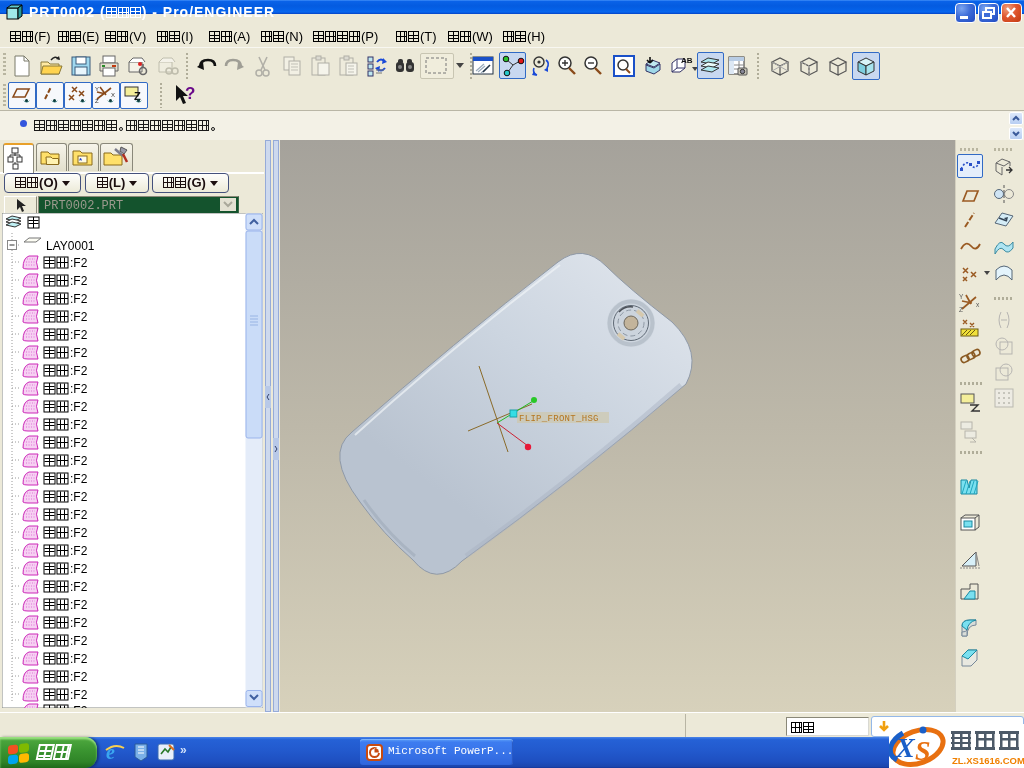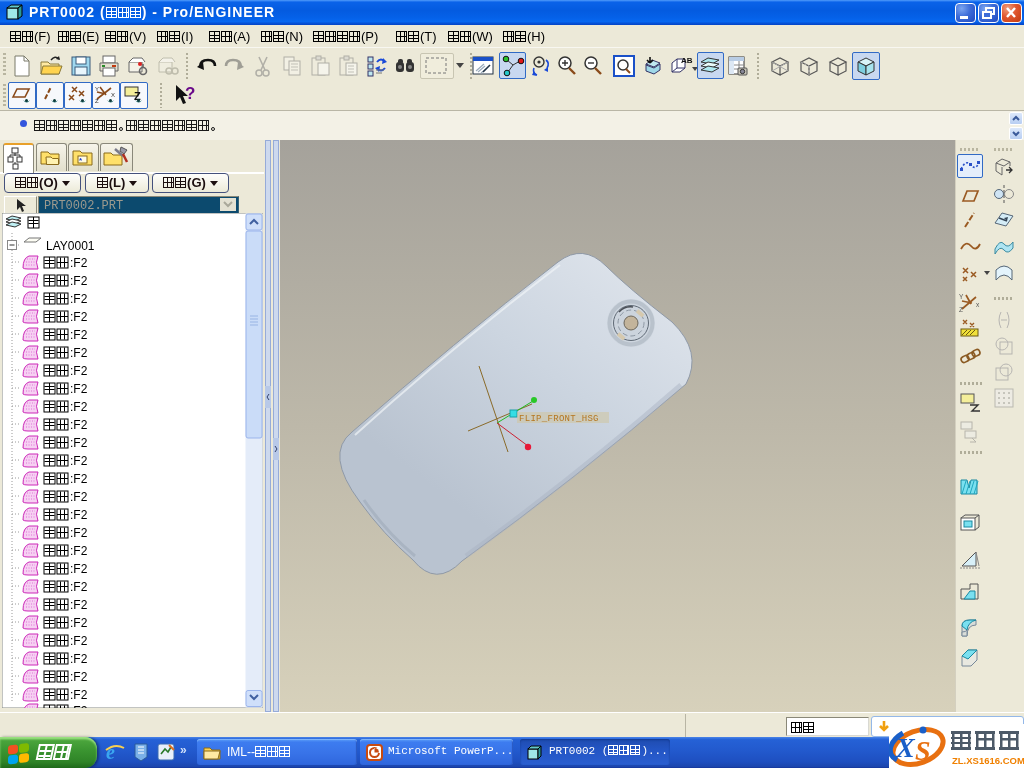--- a/index.html
+++ b/index.html
@@ -12,21 +12,21 @@
 linear-gradient(currentColor,currentColor) 50% 0/1px 100% no-repeat;
 vertical-align:-1px;margin:0 1px 0 0}
 .cj.v{background:linear-gradient(currentColor,currentColor) 3px 0/1px 100% no-repeat,
 linear-gradient(currentColor,currentColor) 7px 0/1px 100% no-repeat,
 linear-gradient(currentColor,currentColor) 0 50%/100% 1px no-repeat}
 .pd{display:inline-block;width:4px;height:4px;border:1px solid currentColor;border-radius:50%;vertical-align:-1px;margin:0 3px 0 1px}
 .pbtn{position:absolute;top:33px;height:20px;border:1px solid #44517c;border-radius:4px;background:linear-gradient(180deg,#fefefc,#ecead8);color:#1c0f0f;font-size:13px;font-weight:bold;text-align:center;line-height:18px}
 .pbtn .dn{display:inline-block;width:0;height:0;border-left:4px solid transparent;border-right:4px solid transparent;border-top:5px solid #1c0f0f;vertical-align:1px;margin-left:4px}
 .tab{position:absolute;top:3px;width:31px;height:28px;border:1px solid #8a887a;border-bottom:none;border-radius:3px 3px 0 0;background:linear-gradient(180deg,#f6f4ea,#e2dfcc)}
 
-#title{left:0;top:0;width:1024px;height:25px;
+#title{left:0;top:0;width:1024px;height:14px;
 background:linear-gradient(180deg,#59a2fb 0%,#2a7cf2 4%,#0a62e8 10%,#045be0 42%,#0561e8 70%,#0767f0 86%,#0550d5 94%,#0443c6 100%)}
 #title .txt{position:absolute;left:29px;top:4px;color:#fff;font-weight:bold;font-size:14px;letter-spacing:1px;white-space:nowrap}
 .winbtn{position:absolute;top:3px;width:21px;height:20px;border:1px solid #fff;border-radius:4px;
 background:radial-gradient(circle at 30% 25%,#7ba5f0 0%,#3d6cd8 45%,#1f49c0 100%);color:#fff}
 .winbtn.close{background:radial-gradient(circle at 30% 25%,#f0a080 0%,#e0572f 45%,#c23a10 100%)}
 
 #menu{left:0;top:25px;width:1024px;height:22px;background:#ece9d8;font-size:13px;color:#000;border-bottom:1px solid #ece9d8}
 #menu span.it{position:absolute;top:4px;white-space:nowrap}
 
 #tb1{left:0;top:47px;width:1024px;height:34px;background:#ece9d8;border-top:1px solid #f8f7f1}
@@ -373,21 +373,21 @@
           <path d="M20 3 l6 3 -3 4 -4 -3 z" fill="#9a9aa8" stroke="#555"></path>
           <path d="M22 10 l4 8" stroke="#b03020" stroke-width="2.5"></path>
         </svg></div>
     <div class="abs" style="left:0;top:32px;width:264px;height:2px;background:#fff"></div>
     <div class="pbtn" style="left:4px;width:77px"><span class="cj"></span><span class="cj v"></span>(O)<span class="dn"></span></div>
     <div class="pbtn" style="left:85px;width:64px"><span class="cj"></span>(L)<span class="dn"></span></div>
     <div class="pbtn" style="left:152px;width:77px"><span class="cj v"></span><span class="cj"></span>(G)<span class="dn"></span></div>
     <div class="abs" style="left:4px;top:56px;width:33px;height:18px;background:#ece9d8;border:1px solid #fff;border-right-color:#8a8878;border-bottom-color:#8a8878"><svg width="31" height="16">
           <path d="M12 2 L12 13 L15 10 L17 15 L19 14 L17 9 L21 9 Z" fill="#222"></path>
         </svg></div>
-    <div class="abs" style="left:38px;top:56px;width:201px;height:22px;background:#0c4a6e;border:1px solid #9a98884d;border-top:1px solid #8a8878;border-left:1px solid #8a8878;color:#9c9a8e;font-size:12px;font-family:'Liberation Mono',monospace">
+    <div class="abs" style="left:38px;top:56px;width:201px;height:22px;background:#14532d;border:1px solid #9a98884d;border-top:1px solid #8a8878;border-left:1px solid #8a8878;color:#9c9a8e;font-size:12px;font-family:'Liberation Mono',monospace">
         <span style="position:absolute;left:5px;top:2px">PRT0002.PRT</span>
       <span class="abs" style="right:2px;top:1px;width:16px;height:13px;background:#e4e1d2"><svg width="16" height="13">
             <path d="M4 4 l4 4 4-4" fill="none" stroke="#aaa89a" stroke-width="2"></path>
           </svg></span>
     </div>
     <svg class="abs" style="left:2px;top:73px" width="261" height="495">
       <defs>
         <g id="qz">
             <path d="M1 13 Q1 3 7 1 L16 1 Q13 7 16 14 L6 14 Q2 14 1 13 Z" fill="#f6d0f2" stroke="#cc28b8"></path>
             <path d="M5 4 h8 M4 7 h9 M4 10 h9" stroke="#e070d8" stroke-dasharray="1 1.5"></path>
@@ -687,43 +687,28 @@
     <span class="abs" style="left:130px;top:4px;width:22px;height:22px"><svg width="22" height="22">
           <path d="M5 3 h12 v13 l-6 4 -6 -4 z" fill="#7ab0e8" stroke="#2a5a9a"></path>
           <path d="M8 6 h6 M8 9 h6 M8 12 h6" stroke="#fff"></path>
         </svg></span>
     <span class="abs" style="left:155px;top:4px;width:22px;height:22px"><svg width="22" height="22">
           <rect x="3" y="3" width="16" height="16" rx="2" fill="#e8f0fa" stroke="#3a6ab0"></rect>
           <path d="M6 13 l4 -5 3 3 3 -5" fill="none" stroke="#2a7a2a" stroke-width="1.6"></path>
           <path d="M14 4 l5 5" stroke="#e07020" stroke-width="2"></path>
         </svg></span>
     <span class="abs" style="left:180px;top:6px;color:#cfe0fa;font-size:12px;font-weight:bold">»</span>
-    <span class="tbtn" style="left:197px;width:160px">
-      <svg style="position:absolute;left:6px;top:5px" width="18" height="16">
-          <path d="M1 4 h6 l2 2 h8 v9 h-16 z" fill="#ffd34e" stroke="#8a6a1a"></path>
-          <path d="M1 7 h16 l-2 8 h-14 z" fill="#ffe9a2" stroke="#8a6a1a"></path>
-        </svg>
-      <span style="position:absolute;left:30px;top:6px">IML--<span class="cj"></span><span class="cj v"></span><span class="cj"></span></span>
-    </span>
     <span class="tbtn" style="left:360px;width:153px">
       <svg style="position:absolute;left:6px;top:5px" width="17" height="17">
           <rect x="1" y="1" width="15" height="15" rx="3" fill="#fff" stroke="#c84a10" stroke-width="2"></rect>
           <circle cx="8.5" cy="8.5" r="4.5" fill="none" stroke="#c84a10" stroke-width="2"></circle>
           <rect x="8" y="4" width="6" height="5" fill="#fff"></rect>
           <path d="M8.5 8.5 v-4.5 a4.5 4.5 0 0 1 4.5 4.5 z" fill="#c84a10"></path>
         </svg>
       <span style="position:absolute;left:28px;top:6px;font-family:'Liberation Mono',monospace;font-size:11px">Microsoft PowerP...</span>
-    </span>
-    <span class="tbtn act" style="left:520px;width:150px">
-      <svg style="position:absolute;left:7px;top:6px" width="16" height="15">
-          <rect x="1" y="4" width="10" height="10" fill="#9fe8e8" stroke="#000"></rect>
-          <path d="M1 4 L4 1 L14 1 L11 4 Z" fill="#63c8c8" stroke="#000"></path>
-          <path d="M11 4 L14 1 L14 11 L11 14 Z" fill="#2a9898" stroke="#000"></path>
-        </svg>
-      <span style="position:absolute;left:29px;top:6px;font-family:'Liberation Mono',monospace;font-size:11px">PRT0002 (<span class="cj" style="width:10px;height:10px"></span><span class="cj v" style="width:10px;height:10px"></span><span class="cj" style="width:10px;height:10px"></span>)...</span>
     </span>
   </div>
   <div class="abs" id="wm">
     <svg width="135" height="44">
       <ellipse cx="29" cy="23" rx="26" ry="16" fill="none" stroke="#e87010" stroke-width="5" transform="rotate(-20 29 23)"></ellipse>
       <path d="M 8 36 A 26 16 -20 0 1 14 9" fill="none" stroke="#1a5fc8" stroke-width="5"></path>
       <text x="7" y="33" font-size="28" font-weight="bold" font-style="italic" font-family="Liberation Serif,serif" fill="#1a5fc8">X</text>
       <text x="26" y="36" font-size="28" font-weight="bold" font-style="italic" font-family="Liberation Serif,serif" fill="#e87010">S</text>
       <circle cx="34" cy="6" r="3.5" fill="#1a5fc8"></circle>
       <g fill="#4d5a68">

